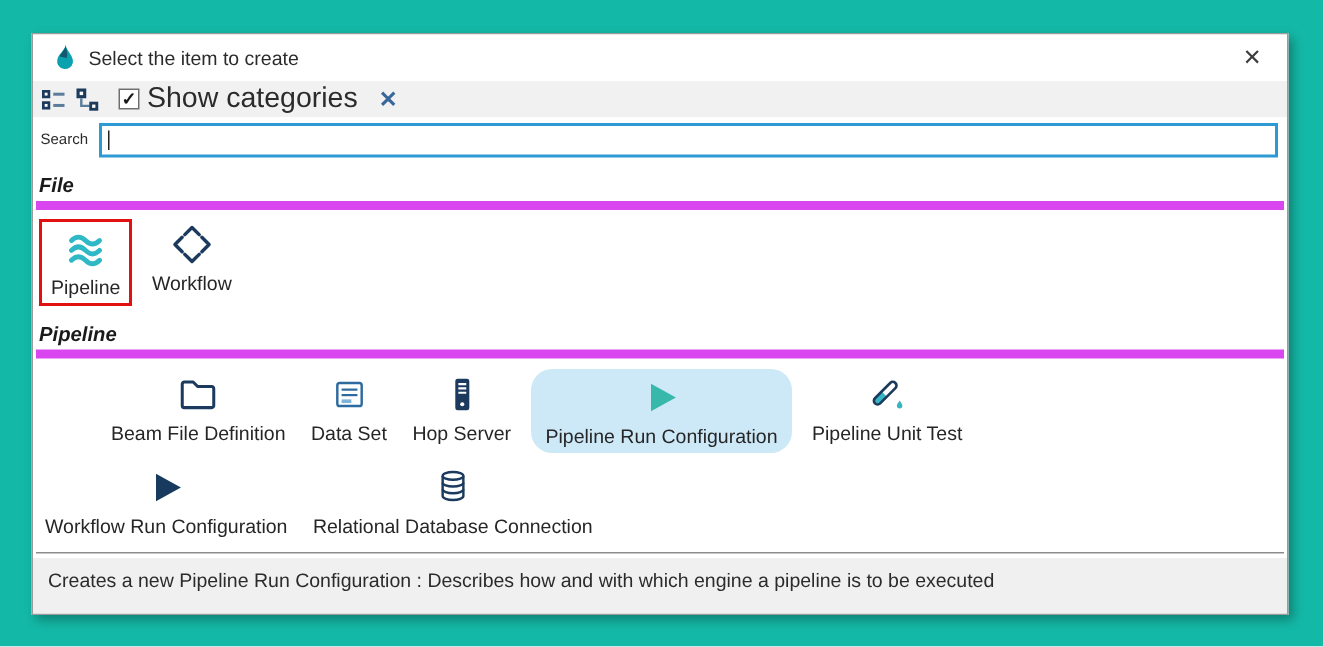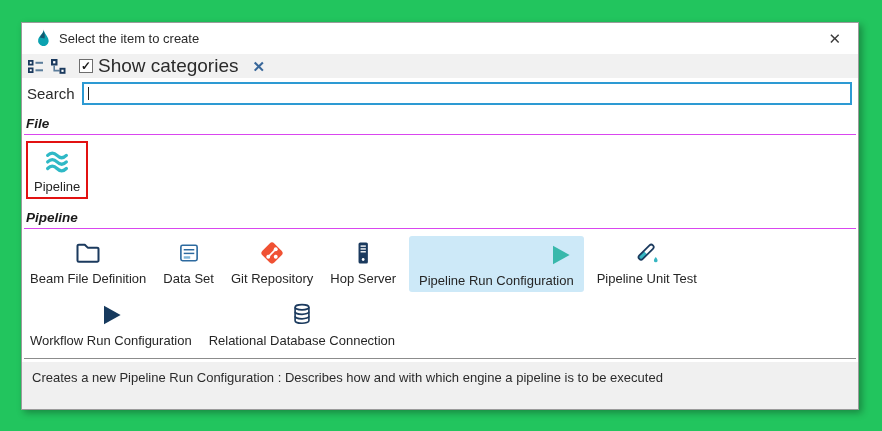--- a/index.html
+++ b/index.html
@@ -1,17 +1,17 @@
 <!DOCTYPE html>
 <html><head>
 <meta charset="utf-8">
 <style>
   * { margin:0; padding:0; box-sizing:border-box; }
   html,body { width:882px; height:431px; background:#ffffff; font-family:"Liberation Sans", sans-serif; }
-  .screen { position:relative; width:882px; height:431px; background:#22c55e; overflow:hidden; }
+  .screen { position:relative; width:882px; height:431px; background:#14b8a6; overflow:hidden; }
 
   .window {
     position:absolute; left:21px; top:22px; width:838px; height:388px;
     background:#fff; border:1px solid #9b9b9b;
     box-shadow:3px 3px 7px rgba(0,0,0,0.30);
     display:flex; flex-direction:column;
   }
 
   
   .titlebar { height:31px; flex:0 0 31px; display:flex; align-items:center; padding:0 13px; background:#fff; }
@@ -22,37 +22,37 @@
   
   .toolbar { height:24px; flex:0 0 24px; background:#f1f1f1; display:flex; align-items:center; padding:0 5px; gap:6px; }
   .tb-icon { width:17px; height:17px; display:block; }
   .checkbox-group { display:flex; align-items:center; gap:5px; margin-left:6px; }
   .checkbox { width:14px; height:14px; background:#fff; border:1px solid #6e6e6e; display:flex; align-items:center; justify-content:center; font-size:12px; line-height:1; color:#1a1a1a; font-weight:bold; }
   .cb-label { font-size:19px; color:#2b2b2b; }
   .clear-x { font-size:15px; font-weight:bold; color:#39679a; margin-left:8px; line-height:1; }
 
   
   .search-row { flex:0 0 31px; display:flex; align-items:center; padding:4px 6px 4px 4px; gap:7px; }
-  .search-label { font-size:15px; color:#2b2b2b; padding-left:1px; }
+  .search-label { font-size:10px; color:#2b2b2b; padding-left:1px; }
   .search-box { flex:1; height:23px; border:2px solid #2d9ad3; background:#fff; display:flex; align-items:center; position:relative; }
   .search-box input { border:none; outline:none; width:100%; height:100%; font-size:13px; padding:0 4px 0 6px; background:transparent; font-family:"Liberation Sans", sans-serif; }
   .caret { position:absolute; left:4px; top:3px; width:1.5px; height:13px; background:#222; }
 
   
-  .cat-heading { flex:0 0 auto; margin:2px 2px 0 2px; padding:5px 2px 3px 2px; font-size:13.5px; font-weight:bold; font-style:italic; color:#1a1a1a; border-bottom:1px solid #d946ef; }
+  .cat-heading { flex:0 0 auto; margin:2px 2px 0 2px; padding:5px 2px 3px 2px; font-size:13.5px; font-weight:bold; font-style:italic; color:#1a1a1a; border-bottom:6px solid #d946ef; }
 
   
   .tile-row { display:flex; align-items:flex-start; padding:6px 4px 4px 4px; gap:9px; }
   .tile { display:flex; flex-direction:column; align-items:center; gap:3px; padding:2px 4px; cursor:default; }
   .tile .ticon { height:30px; display:flex; align-items:center; justify-content:center; }
   .tile .tlabel { font-size:13px; color:#262626; white-space:nowrap; }
   .red-box { border:2px solid #e21111; padding:1px 2px; display:flex; }
-  .tile.selected { background:#cde9f8; border-radius:3px; padding:4px 10px;align-items:flex-end; }
-
-  .md-row1 { padding-top:7px; }
+  .tile.selected { background:#cde9f8; border-radius:14px; padding:4px 10px; }
+
+  .md-row1 { padding-top:7px;margin-left:44px; }
   .md-row2 { padding-top:2px; padding-bottom:6px; }
 
   .list-end-line { flex:0 0 auto; border-top:1px solid #8c8c8c; margin:2px 2px 0 2px; }
 
   
   .description-bar { flex:1; background:#f0f0f0; margin-top:3px; padding:6px 10px; }
   .description-text { font-size:13px; color:#2b2b2b; }
 
   svg { display:block; }
 </style>
@@ -109,20 +109,33 @@
           <span class="ticon">
             <svg width="30" height="30" viewBox="0 0 32 32">
               <path d="M6 10 q5 -5 10 0 t10 0" fill="none" stroke="#2fb9c6" stroke-width="3.4" stroke-linecap="round"></path>
               <path d="M6 17 q5 -5 10 0 t10 0" fill="none" stroke="#2fb9c6" stroke-width="3.4" stroke-linecap="round"></path>
               <path d="M6 24 q5 -5 10 0 t10 0" fill="none" stroke="#2fb9c6" stroke-width="3.4" stroke-linecap="round"></path>
             </svg>
           </span>
           <span class="tlabel">Pipeline</span>
         </div>
       </div>
+      <div class="tile">
+        <span class="ticon">
+          <svg width="28" height="28" viewBox="0 0 32 32">
+            <g fill="none" stroke="#1b3a5e" stroke-width="2.6" stroke-linecap="round" stroke-linejoin="round">
+              <path d="M10.5 8.5 L16 3 L21.5 8.5"></path>
+              <path d="M23.5 10.5 L29 16 L23.5 21.5"></path>
+              <path d="M21.5 23.5 L16 29 L10.5 23.5"></path>
+              <path d="M8.5 21.5 L3 16 L8.5 10.5"></path>
+            </g>
+          </svg>
+        </span>
+        <span class="tlabel">Workflow</span>
+      </div>
     </div>
 
     <div class="cat-heading">Pipeline</div>
 
     <div class="tile-row md-row1">
       <div class="tile">
         <span class="ticon">
           <svg width="28" height="28" viewBox="0 0 32 32">
             <path d="M4 24.5 V8 a1.5 1.5 0 0 1 1.5 -1.5 h6.8 l3.4 3.4 H26.5 a1.5 1.5 0 0 1 1.5 1.5 V24.5 a1.5 1.5 0 0 1 -1.5 1.5 H5.5 A1.5 1.5 0 0 1 4 24.5 Z" fill="none" stroke="#1b3a5e" stroke-width="2.3" stroke-linejoin="round"></path>
           </svg>
@@ -135,34 +148,20 @@
           <svg width="26" height="26" viewBox="0 0 32 32">
             <rect x="6" y="6.5" width="20" height="19" rx="2" fill="#ffffff" stroke="#2d6a9f" stroke-width="2"></rect>
             <line x1="9.5" y1="12" x2="22.5" y2="12" stroke="#2d6a9f" stroke-width="1.8"></line>
             <line x1="9.5" y1="16.5" x2="22.5" y2="16.5" stroke="#2d6a9f" stroke-width="1.8"></line>
             <rect x="9.5" y="20" width="8" height="3" fill="#7fb4d8"></rect>
           </svg>
         </span>
         <span class="tlabel">Data Set</span>
       </div>
 
-      <div class="tile">
-        <span class="ticon">
-          <svg width="28" height="28" viewBox="0 0 30 30">
-            <g transform="rotate(45 15 15)">
-              <rect x="6" y="6" width="18" height="18" rx="3.5" fill="#f05133"></rect>
-            </g>
-            <line x1="12" y1="18" x2="18" y2="12" stroke="#ffffff" stroke-width="1.8"></line>
-            <circle cx="11" cy="19" r="2.1" fill="#ffffff"></circle>
-            <circle cx="19" cy="11" r="2.1" fill="#ffffff"></circle>
-            <circle cx="19" cy="19" r="2.1" fill="#ffffff"></circle>
-          </svg>
-        </span>
-        <span class="tlabel">Git Repository</span>
-      </div>
 
       <div class="tile">
         <span class="ticon">
           <svg width="26" height="28" viewBox="0 0 32 32">
             <rect x="10.5" y="3" width="11.5" height="26" rx="2" fill="#1b3a5e"></rect>
             <line x1="13" y1="7.5" x2="19.5" y2="7.5" stroke="#ffffff" stroke-width="1.7"></line>
             <line x1="13" y1="11" x2="19.5" y2="11" stroke="#ffffff" stroke-width="1.7"></line>
             <line x1="13" y1="14.5" x2="19.5" y2="14.5" stroke="#ffffff" stroke-width="1.7"></line>
             <circle cx="16.2" cy="24" r="1.7" fill="#ffffff"></circle>
           </svg>

